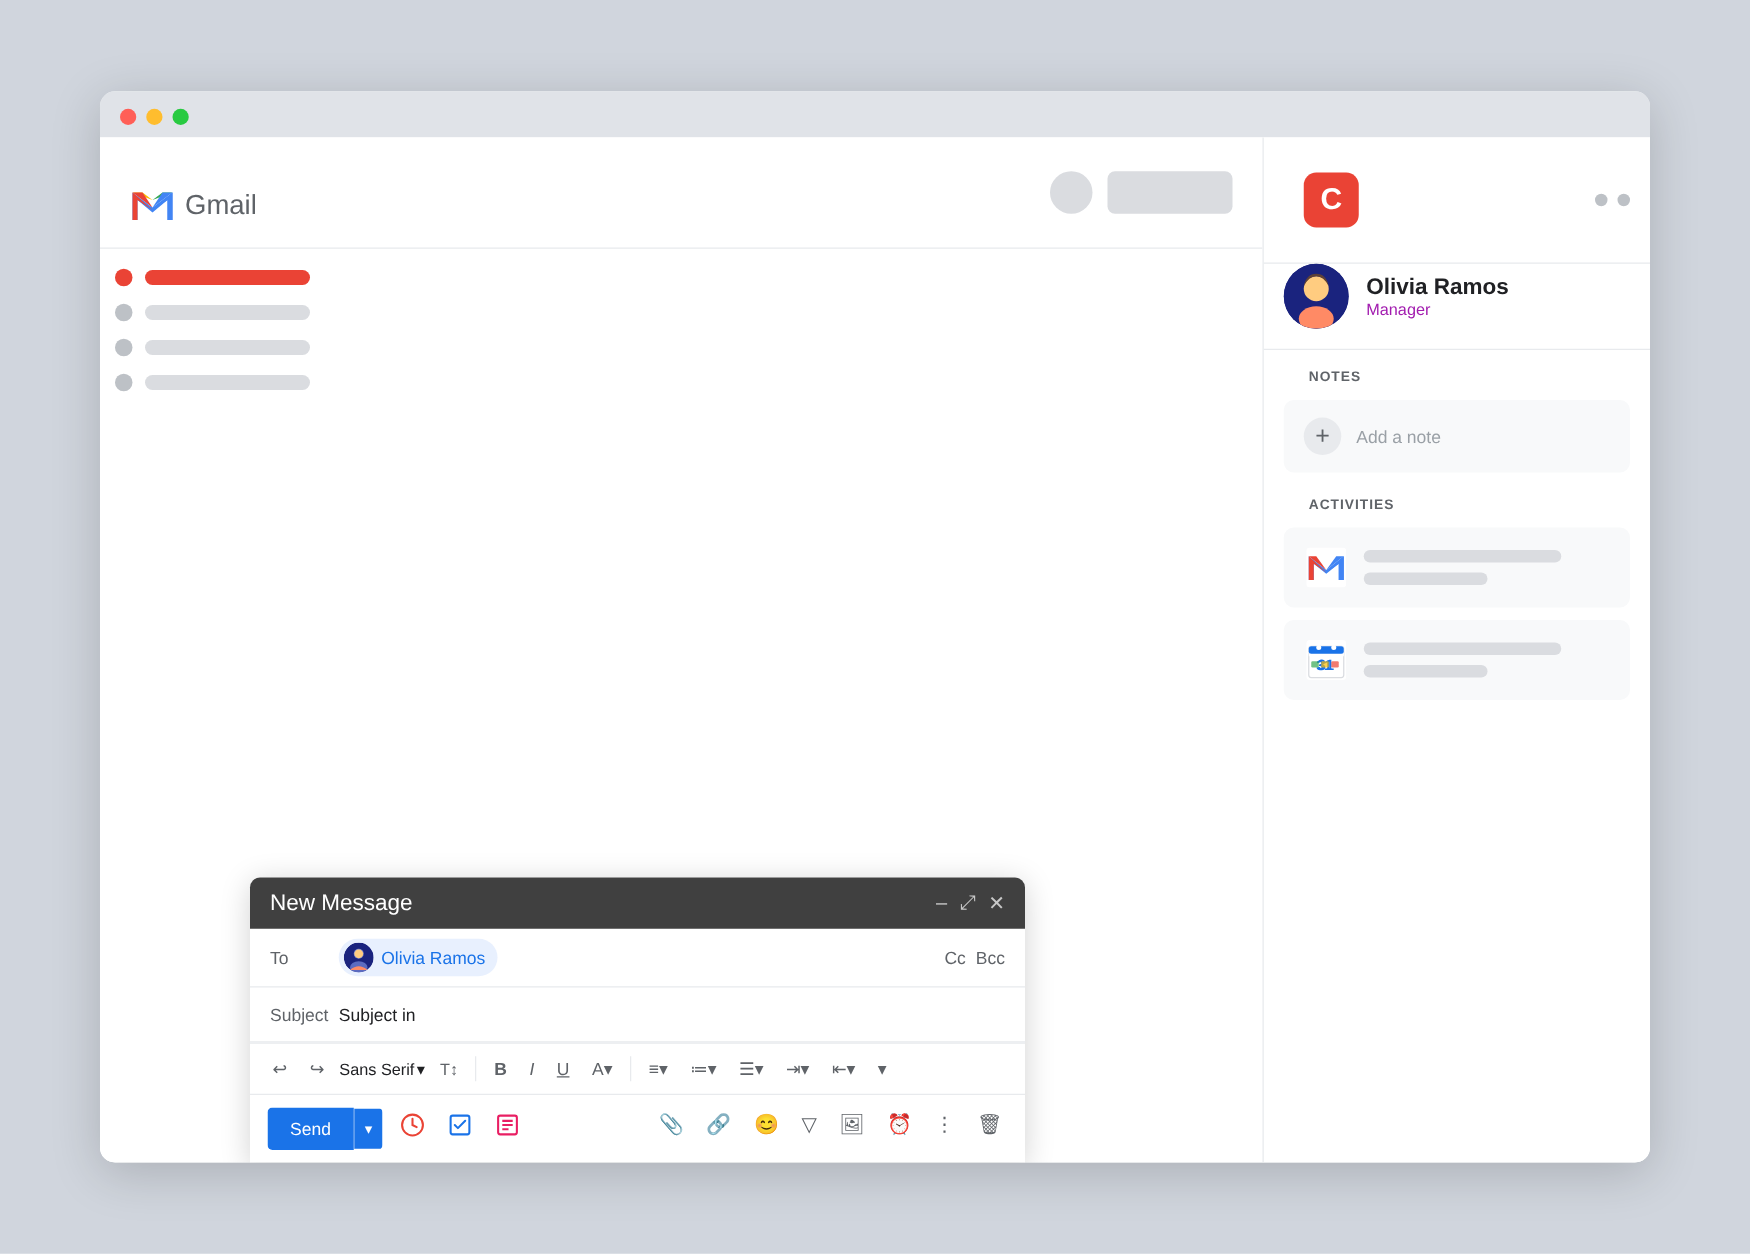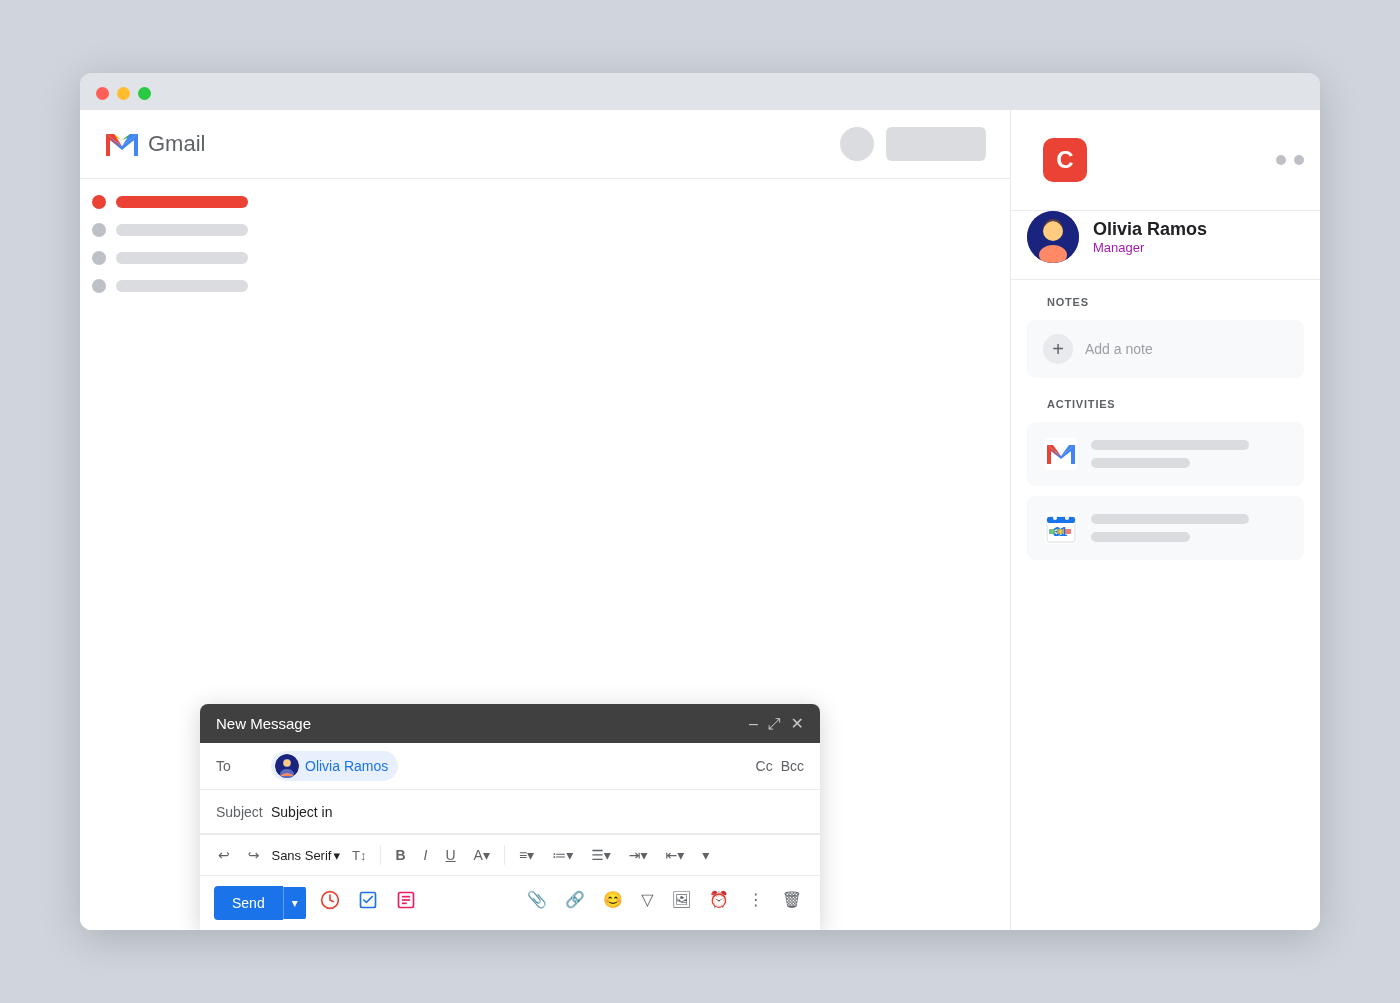--- a/index.html
+++ b/index.html
@@ -56,20 +56,21 @@
       align-items: center;
       padding: 16px 24px;
       border-bottom: 1px solid #e8eaed;
       gap: 16px;
     }
 
     .gmail-logo {
       display: flex;
       align-items: center;
       gap: 8px;
+      margin-top: 20px;
     }
 
     .gmail-title {
       font-size: 22px;
       color: #5f6368;
       font-weight: 400;
     }
 
     .gmail-header-right {
       margin-left: auto;
@@ -149,21 +150,21 @@
       background: #404040;
       color: #ffffff;
       padding: 10px 16px;
       border-radius: 8px 8px 0 0;
       display: flex;
       align-items: center;
       justify-content: space-between;
     }
 
     .compose-title {
-      font-size: 15px;
+      font-size: 18px;
       font-weight: 500;
       color: #ffffff;
     }
 
     .compose-header-icons {
       display: flex;
       gap: 10px;
       align-items: center;
     }
 

